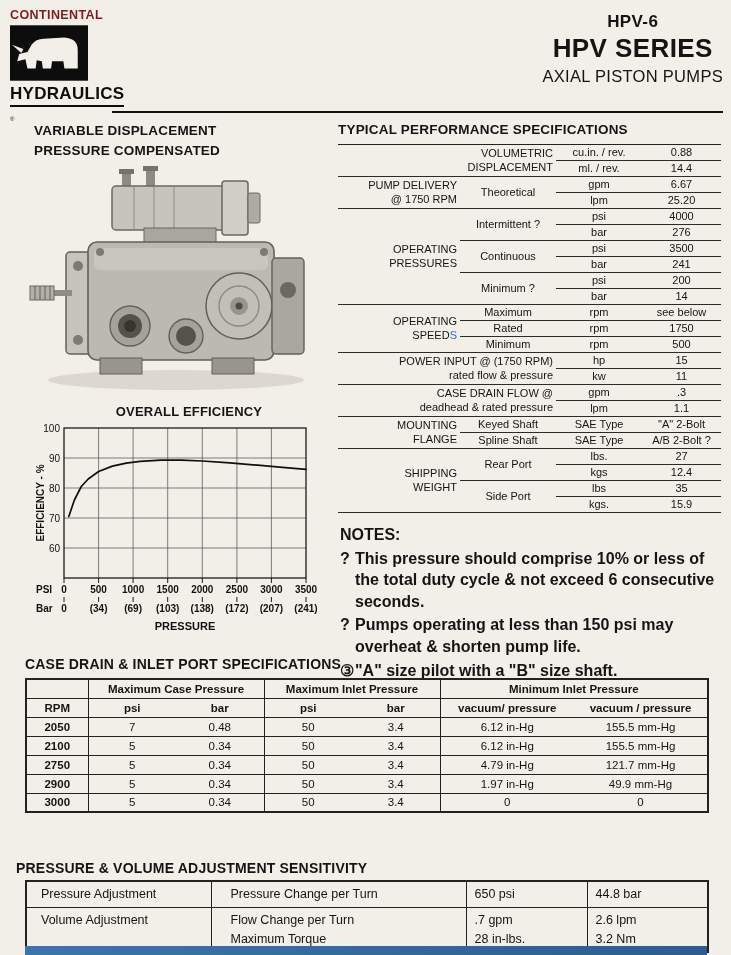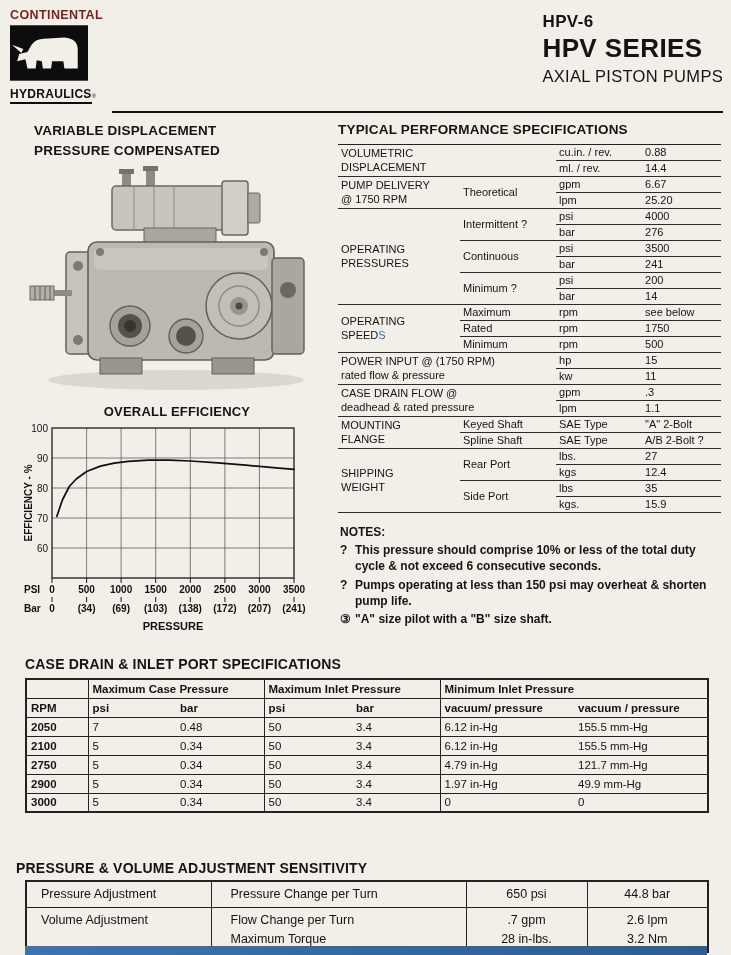--- a/index.html
+++ b/index.html
@@ -4,75 +4,75 @@
 <style>
   *{margin:0;padding:0;box-sizing:border-box}
   html,body{width:731px;height:955px}
   body{background:#f2efe9;font-family:"Liberation Sans",sans-serif;color:#141414;position:relative;overflow:hidden}
   .page{position:absolute;inset:0}
 
   
   .logo{position:absolute;left:10px;top:8px;width:102px}
   .logo-top{font-size:12.5px;font-weight:bold;letter-spacing:.4px;color:#7f1d1d}
   .logo .rhino{display:block;margin:3px 0 3px 0}
-  .logo-bottom{font-size:12px;font-weight:bold;letter-spacing:.3px;color:#0d0d0d;border-bottom:2px solid #0d0d0d;display:inline-block;padding-bottom:1px}
+  .logo-bottom{font-size:17px;font-weight:bold;letter-spacing:.3px;color:#0d0d0d;border-bottom:2px solid #0d0d0d;display:inline-block;padding-bottom:1px}
   .reg{font-size:6px;vertical-align:baseline}
-  .header-right{position:absolute;right:8px;top:12px;text-align:left}
+  .header-right{position:absolute;right:8px;top:12px;text-align:center}
   .model{font-size:17px;font-weight:bold;letter-spacing:.4px}
   .series{font-size:26px;font-weight:bold;letter-spacing:.4px;margin-top:1px}
   .subtitle{font-size:16.5px;margin-top:3px;letter-spacing:.3px}
   .header-rule{position:absolute;left:112px;right:8px;top:111px;height:2px;background:#111}
 
   
   .intro-heading{position:absolute;left:34px;top:121px;font-size:13.5px;font-weight:bold;line-height:1.45;letter-spacing:.2px}
   .pump-photo{position:absolute;left:26px;top:166px}
 
-  .chart-block{position:absolute;left:22px;top:404px;width:290px}
+  .chart-block{position:absolute;left:34px;top:404px;width:290px}
   .chart-title{font-size:13px;font-weight:bold;text-align:center;margin-left:20px;letter-spacing:.2px}
   #eff-svg{display:block;margin-top:3px}
   #eff-svg .grid{stroke:#4b4b4b;stroke-width:.7}
   #eff-svg .frame{fill:none;stroke:#1a1a1a;stroke-width:1.3}
   #eff-svg .tick{stroke:#1a1a1a;stroke-width:1}
   #eff-svg .curve{fill:none;stroke:#0f0f0f;stroke-width:1.7;stroke-linejoin:round;stroke-linecap:round}
   #eff-svg text{fill:#111;font-family:"Liberation Sans",sans-serif}
   #eff-svg .t10{font-size:10px}
   #eff-svg .t10b{font-size:10px;font-weight:bold}
   #eff-svg .t11b{font-size:11px;font-weight:bold}
 
   
   .spec-block{position:absolute;left:338px;top:122px;width:386px}
   .spec-title{font-size:13.5px;font-weight:bold;letter-spacing:.2px;margin-bottom:7px}
   #spec-table{border-collapse:collapse;width:383px;table-layout:fixed;border-top:1.5px solid #222}
   #spec-table td{border-bottom:1px solid #2b2b2b;font-size:11px;line-height:1.2;padding:0 3px;height:16px;vertical-align:middle}
-  #spec-table td.cat{text-align:left;white-space:pre-line}
-  #spec-table td.sub,#spec-table td.unit,#spec-table td.val{text-align:left}
+  #spec-table td.cat{text-align:right;white-space:pre-line}
+  #spec-table td.sub,#spec-table td.unit,#spec-table td.val{text-align:center}
   .accent{color:var(--accent,#2b6fc4)}
 
   
-  .notes-block{position:absolute;left:340px;top:524px;width:384px;font-size:12px;font-weight:bold;line-height:1.35}
+  .notes-block{position:absolute;left:340px;top:524px;width:384px;font-size:16px;font-weight:bold;line-height:1.35}
   .notes-heading{margin-bottom:2px}
   .note{display:flex;margin-bottom:2px}
   .note-marker{width:15px;flex:0 0 15px}
   .note-text{flex:1}
 
   
   .case-heading{position:absolute;left:25px;top:656px;font-size:14px;font-weight:bold;letter-spacing:.2px}
   #case-table{position:absolute;left:25px;top:678px;border-collapse:collapse;border:2px solid #222;table-layout:fixed;width:682px}
-  #case-table td{font-size:11.5px;padding:1px 4px;border-bottom:1px solid #222;height:19px;vertical-align:middle}
+  #case-table td{font-size:11.5px;text-align:center;padding:1px 4px;border-bottom:1px solid #222;height:19px;vertical-align:middle}
   #case-table td.gh,#case-table td.ch{font-weight:bold}
   #case-table td.gl{border-left:1px solid #222}
   #case-table td.rpm{font-weight:bold}
 
   
   .adj-heading{position:absolute;left:16px;top:860px;font-size:14px;font-weight:bold;letter-spacing:.2px}
   #adj-table{position:absolute;left:25px;top:880px;border-collapse:collapse;border:2px solid #222;table-layout:fixed;width:682px}
   #adj-table td{border:1px solid #222;font-size:12.5px;padding:3px 8px;vertical-align:top;white-space:pre-line;line-height:1.5}
   #adj-table td.a-label{padding-left:14px}
   #adj-table td.a-desc{padding-left:19px}
-  #adj-table td.a-val{text-align:center}
+  #adj-table td.a-val{}
 
   .footer-bar{position:absolute;left:25px;top:946px;width:682px;height:9px;background:linear-gradient(90deg,var(--footer-blue,#3d74ae),#2c5c91)}
 </style>
 </head>
 <body>
 
 <div class="page">
 
   <div class="logo">
     <div class="logo-top">CONTINENTAL</div>

